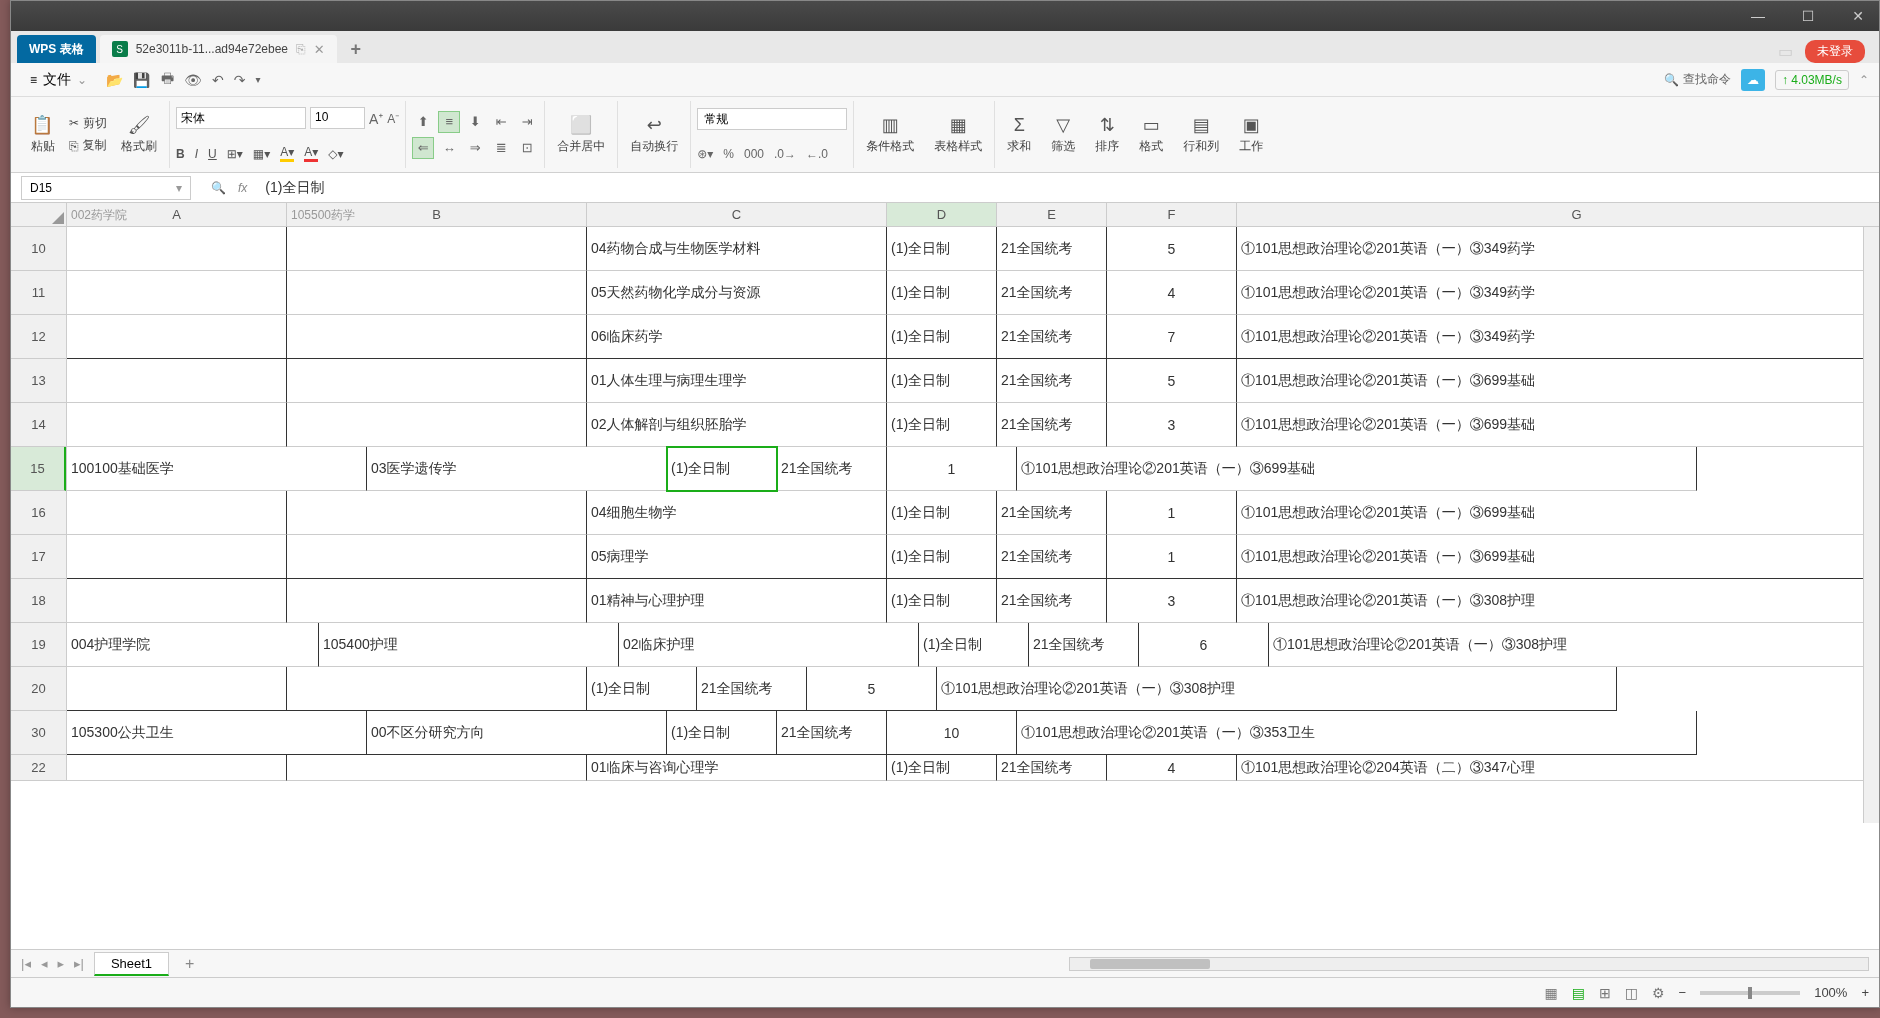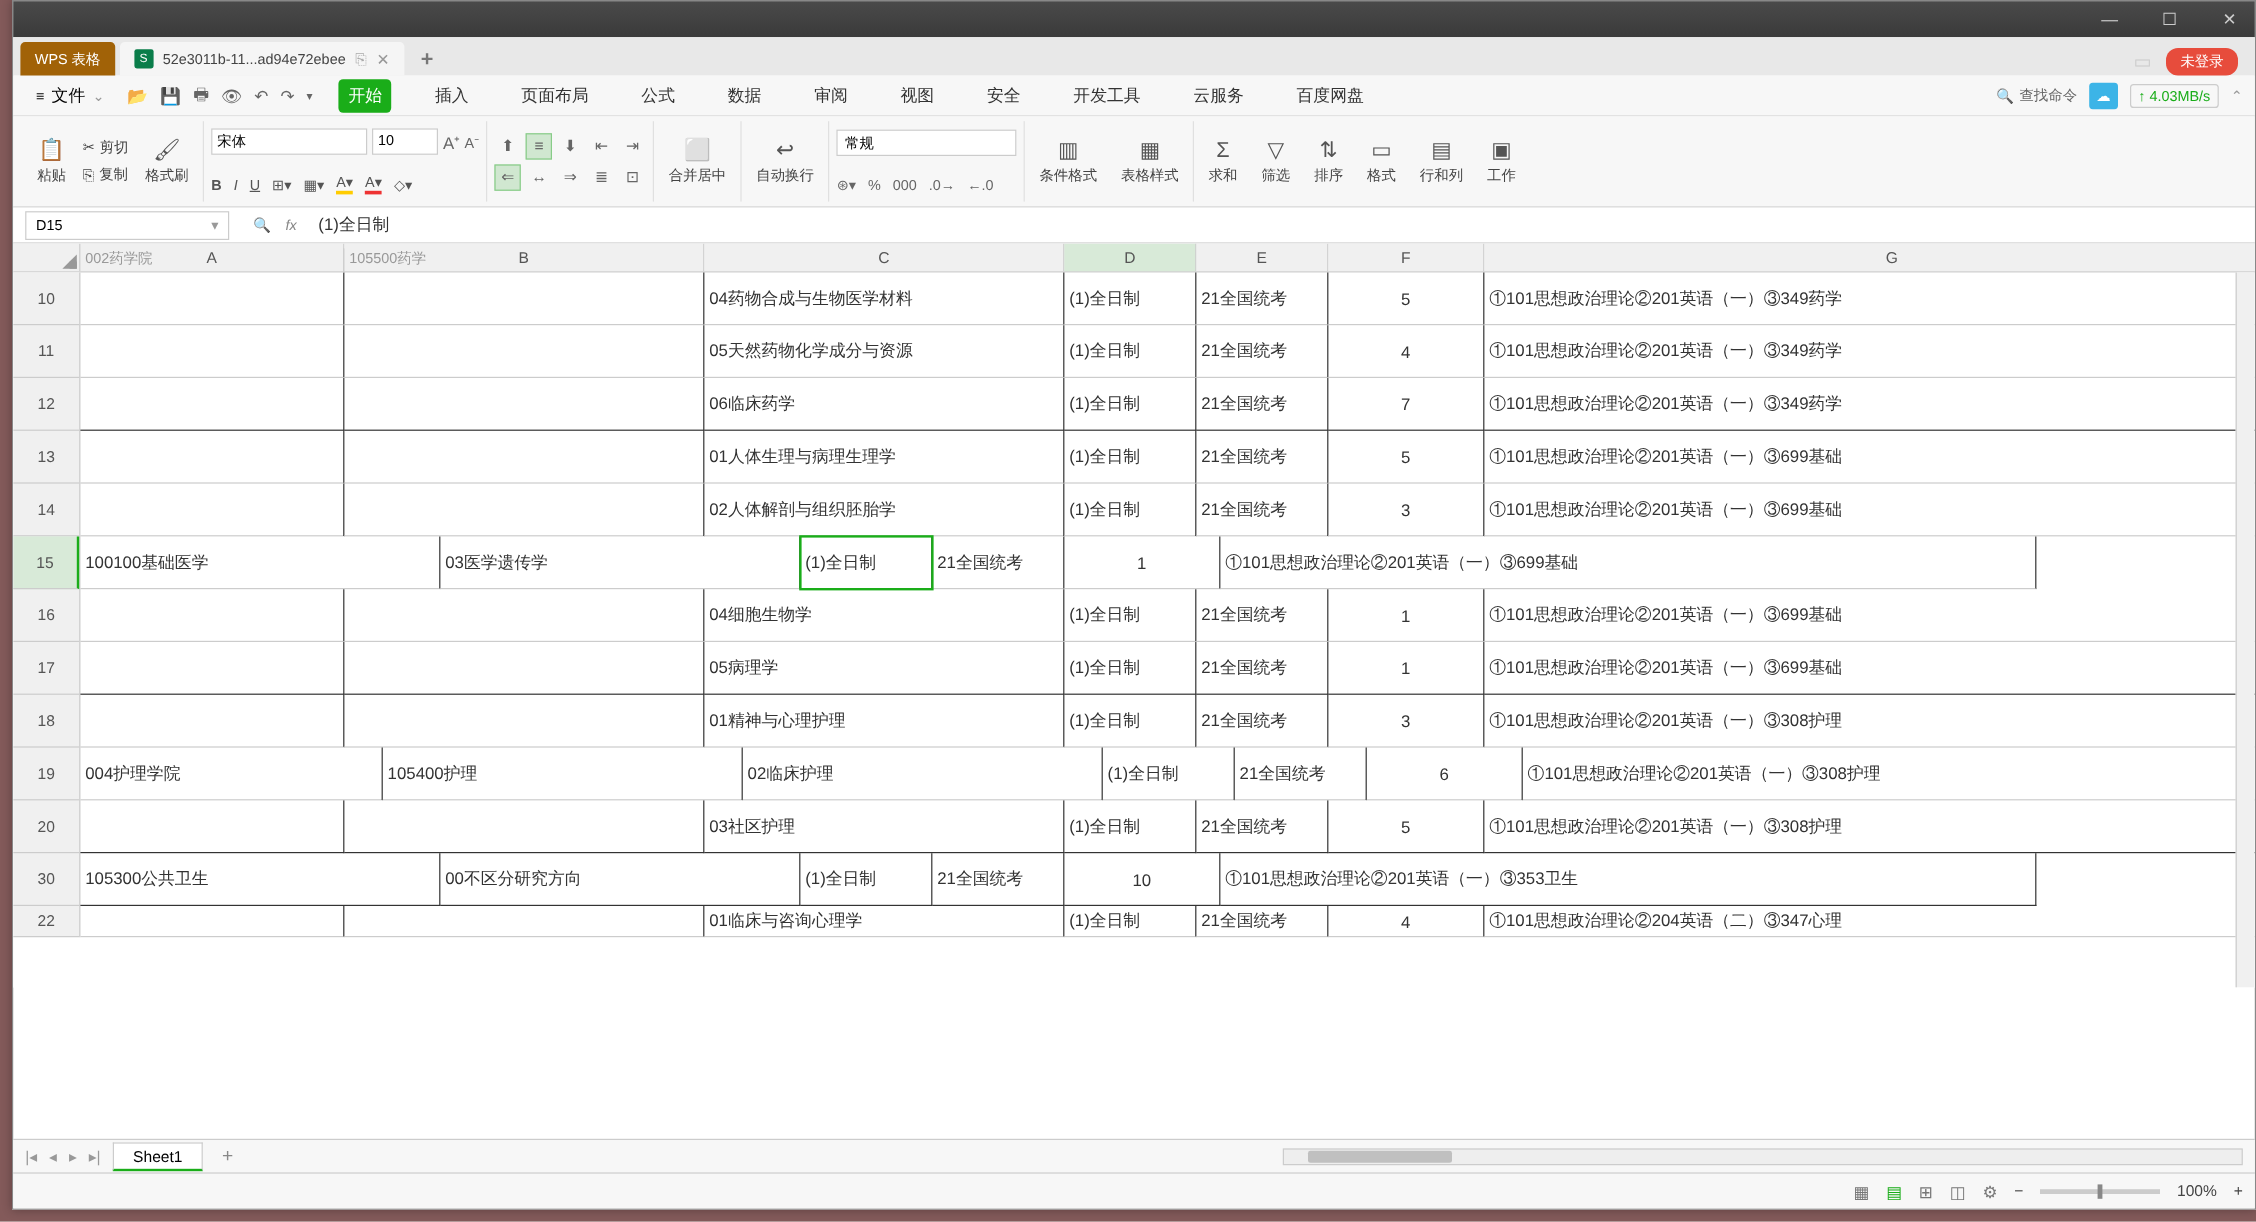--- a/index.html
+++ b/index.html
@@ -2,21 +2,21 @@
 <html><head>
 <meta charset="utf-8">
 <style>
 *{box-sizing:border-box;margin:0;padding:0;font-family:"Microsoft YaHei",SimSun,sans-serif;font-size:12px;user-select:none}
 body{background:#835a5a;overflow:hidden;height:1018px;width:1880px}
 .window{position:absolute;left:10px;top:0;width:1870px;height:1008px;background:#fff;border:1px solid #888;box-shadow:0 0 8px rgba(0,0,0,.3)}
 .titlebar{height:30px;background:linear-gradient(#4a4a4a,#3a3a3a);display:flex;justify-content:flex-end;align-items:center;padding-right:6px;gap:20px}
 .titlebar .winbtn{color:#ccc;font-size:14px;width:30px;text-align:center}
 .tabbar{height:32px;background:#e8e8e8;display:flex;align-items:flex-end;padding-left:6px;gap:4px}
 .tab{height:28px;display:flex;align-items:center;padding:0 12px;border-radius:4px 4px 0 0;font-size:13px;gap:8px}
-.tab.home{background:#a16207;color:#fff;font-weight:normal}
+.tab.home{background:#0369a1;color:#fff;font-weight:bold}
 .tab.doc{background:#f5f5f5;color:#444}
 .tab.doc .ticon{width:16px;height:16px;background:#0a7d4a;color:#fff;font-size:10px;display:flex;align-items:center;justify-content:center;border-radius:2px}
 .tab .close{color:#999;font-size:13px}
 .tab.add{color:#777;font-size:18px;font-weight:bold;padding:0 10px}
 .tabbar-right{margin-left:auto;display:flex;align-items:center;gap:12px;padding-right:14px}
 .login-btn{background:#e74c3c;color:#fff;padding:3px 12px;border-radius:10px;font-size:12px}
 .menubar{height:34px;background:#f7f7f7;border-bottom:1px solid #ddd;display:flex;align-items:center;padding:0 10px;gap:2px}
 .filebtn{display:flex;align-items:center;gap:6px;padding:4px 8px;border:1px solid transparent;border-radius:3px}
 .qat{display:flex;align-items:center;gap:10px;margin-left:8px;color:#666}
 .qat span{font-size:14px}
@@ -112,33 +112,20 @@
     </div>
     <div class="qat">
       <span>📂</span>
       <span>💾</span>
       <span>🖶</span>
       <span>👁</span>
       <span>↶</span>
       <span>↷</span>
       <span style="font-size:10px">▾</span>
     </div>
-    <div class="menus">
-      <span class="mitem active">开始</span>
-      <span class="mitem">插入</span>
-      <span class="mitem">页面布局</span>
-      <span class="mitem">公式</span>
-      <span class="mitem">数据</span>
-      <span class="mitem">审阅</span>
-      <span class="mitem">视图</span>
-      <span class="mitem">安全</span>
-      <span class="mitem">开发工具</span>
-      <span class="mitem">云服务</span>
-      <span class="mitem">百度网盘</span>
-    </div>
     <div class="menubar-right">
       <span class="searchcmd">
         <span>🔍</span>
         <span>查找命令</span>
       </span>
       <span class="cloud">☁</span>
       <span class="speed">
         <span style="color:#1aad19">↑</span>
         <span>4.03MB/s</span>
       </span>
@@ -390,21 +377,20 @@
           <div class="cell thick-r" style="width: 300px;">105400护理</div>
           <div class="cell thick-r" style="width: 300px;">02临床护理</div>
           <div class="cell thick-r" style="width: 110px;">(1)全日制</div>
           <div class="cell thick-r" style="width: 110px;">21全国统考</div>
           <div class="cell thick-r center" style="width: 130px;">6</div>
           <div class="cell thick-r" style="width: 680px;">①101思想政治理论②201英语（一）③308护理</div>
         </div>
         <div class="cellrow">
           <div class="cell thick-r thick-b" style="width: 220px;"></div>
           <div class="cell thick-r thick-b" style="width: 300px;"></div>
-          <div class="cell thick-r thick-b" style="width: 300px;">03社区护理</div>
           <div class="cell thick-r thick-b" style="width: 110px;">(1)全日制</div>
           <div class="cell thick-r thick-b" style="width: 110px;">21全国统考</div>
           <div class="cell thick-r thick-b center" style="width: 130px;">5</div>
           <div class="cell thick-r thick-b" style="width: 680px;">①101思想政治理论②201英语（一）③308护理</div>
         </div>
         <div class="cellrow">
           <div class="cell thick-r thick-b" style="width: 300px;">105300公共卫生</div>
           <div class="cell thick-r thick-b" style="width: 300px;">00不区分研究方向</div>
           <div class="cell thick-r thick-b" style="width: 110px;">(1)全日制</div>
           <div class="cell thick-r thick-b" style="width: 110px;">21全国统考</div>

